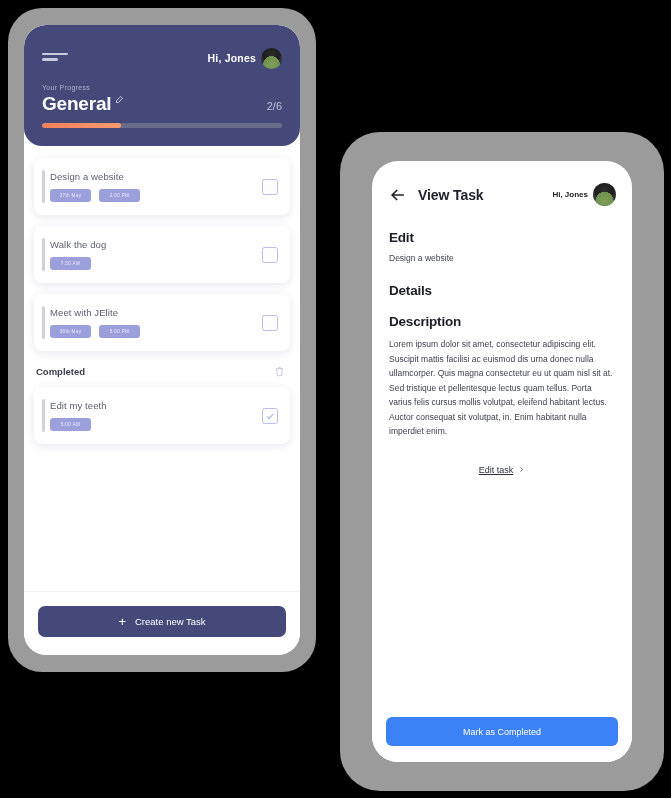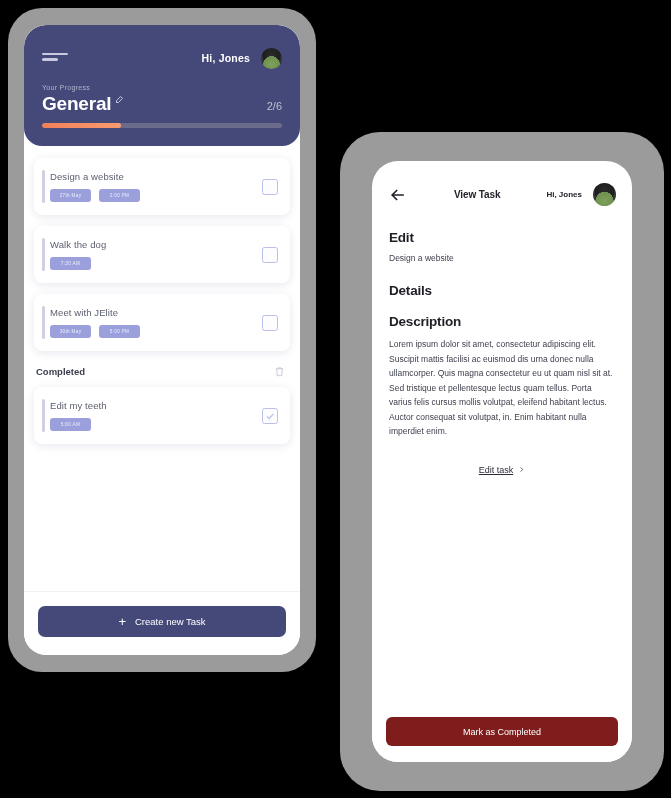--- a/index.html
+++ b/index.html
@@ -50,21 +50,21 @@
     height: 30px;
   }
   .hamburger { width: 26px; }
   .hamburger span {
     display: block; height: 2.5px; background: #c9cade;
     border-radius: 2px; margin-bottom: 3px;
   }
   .hamburger span:nth-child(1) { width: 26px; }
   .hamburger span:nth-child(2) { width: 16px; }
 
-  .greet-wrap { display: flex; align-items: center; gap: 11px; }
+  .greet-wrap { display: flex; align-items: center; gap: 5px; }
   .greet { color: #ffffff; font-size: 10.5px; font-weight: bold; letter-spacing: .2px; }
   .avatar {
     width: 21px; height: 21px; border-radius: 50%;
     background:
       radial-gradient(circle at 50% 78%, #7fa05a 0%, #6f9150 42%, transparent 43%),
       radial-gradient(circle at 50% 34%, #2b2b2b 0%, #1d1d1d 52%, transparent 53%),
       linear-gradient(#3a3a3a, #2a2a2a);
     flex: none;
   }
   .avatar.lg { width: 23px; height: 23px; }
@@ -150,22 +150,22 @@
   }
   .plus { font-size: 13px; line-height: 1; font-weight: 300; }
 
   
   .vt-head {
     display: flex; align-items: center;
     padding: 22px 16px 6px 16px; gap: 10px;
   }
   .back-arrow { width: 20px; cursor: pointer; flex: none; }
   .vt-title {
-    flex: 1; text-align: center;
-    font-size: 10px; font-weight: bold; color: #21222b;
+    flex: 1; text-align: left;
+    font-size: 14px; font-weight: bold; color: #21222b;
     letter-spacing: -.1px;
   }
   .vt-greet { font-size: 8px; font-weight: bold; color: #21222b; }
 
   .detail-body { padding: 18px 17px 0 17px; flex: 1; overflow: hidden; }
   .sec-h {
     font-size: 13.5px; font-weight: bold; color: #1d1e26;
     letter-spacing: -.2px;
   }
   .sec-sub { font-size: 8.5px; color: #3d3f4c; margin-top: 8px; }
@@ -182,21 +182,21 @@
     margin-top: 26px; text-align: center;
     font-size: 9px; color: #2b2d39;
     display: flex; align-items: center; justify-content: center; gap: 5px;
   }
   .edit-link u { text-decoration: underline; }
 
   .mark-wrap {
     padding: 12px 14px 16px 14px; background: #ffffff;
   }
   .btn-mark {
-    background: #7f1d1d; color: #ffffff;
+    background: #3b82f6; color: #ffffff;
     border: none; border-radius: 6px;
     height: 29px; width: 100%;
     font-size: 9px; font-family: inherit; cursor: pointer;
   }
 </style>
 </head>
 <body>
 
 <div class="device" id="device-left">
   <div class="screen" id="screen-left">

